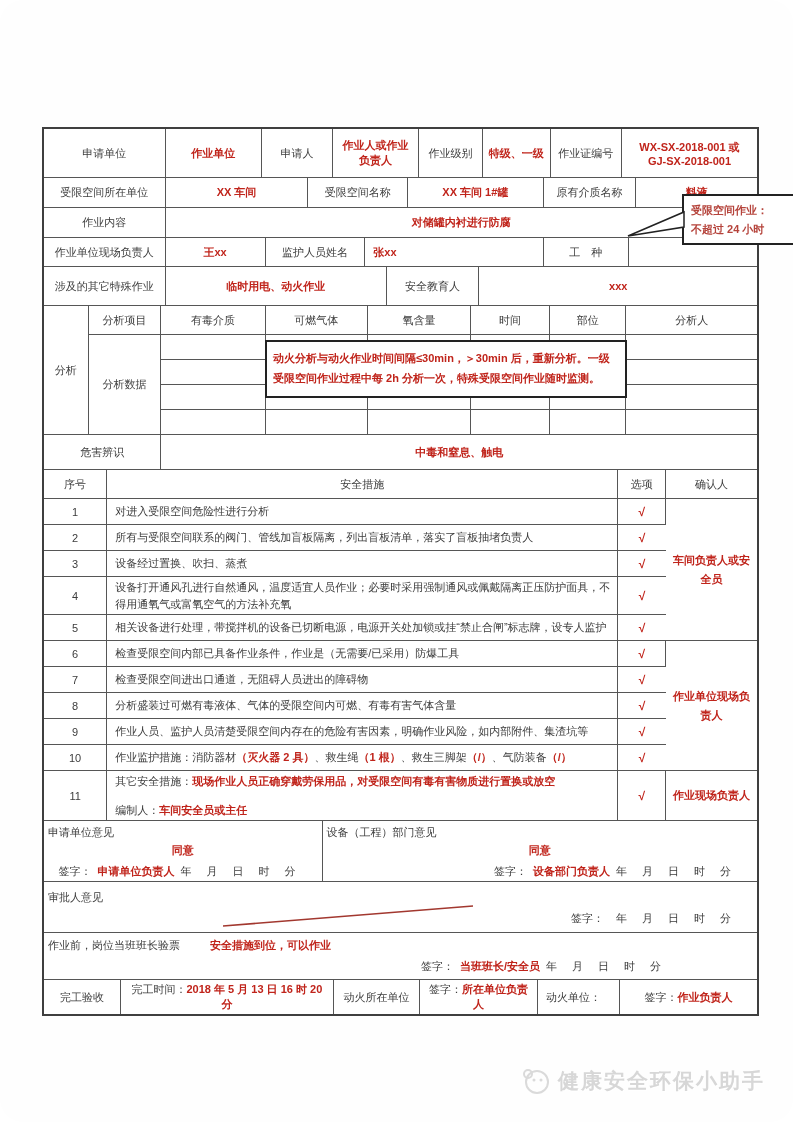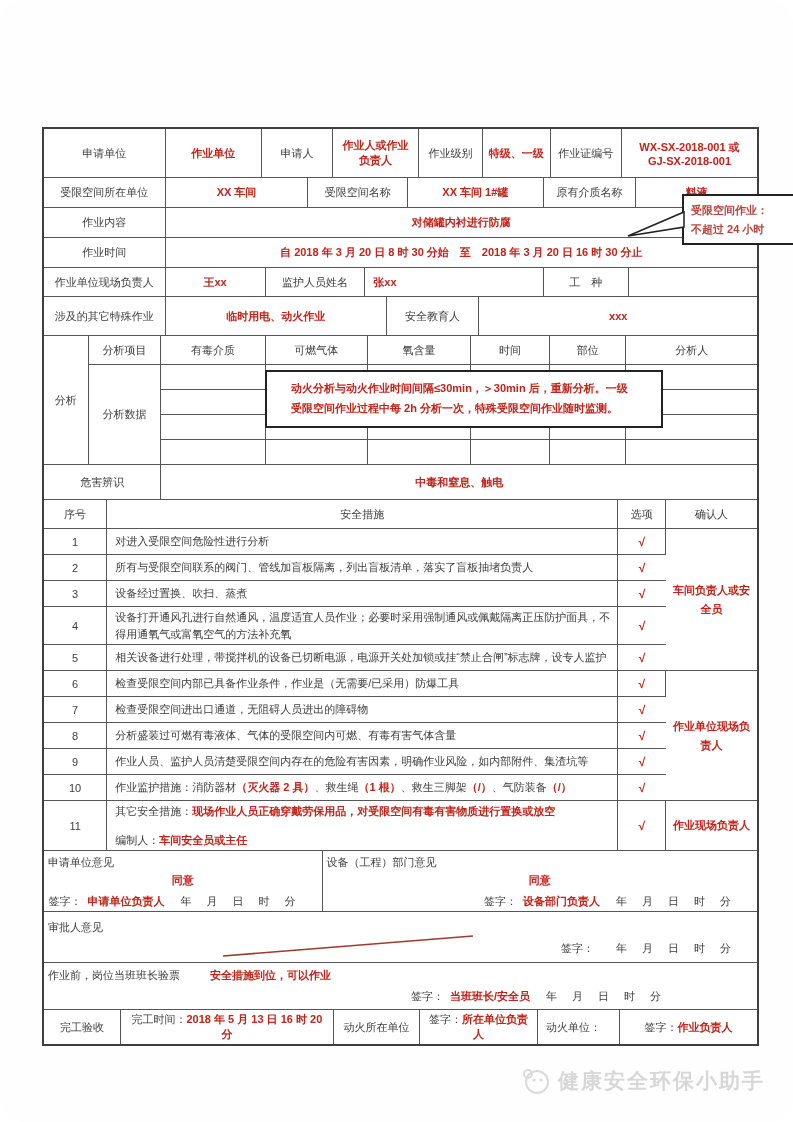--- a/index.html
+++ b/index.html
@@ -18,33 +18,33 @@
   .t-r3 td{height:25px;}
   .t-r4 td{height:25px;}
   .t-r5 td{height:24px;}
   .t-r6 td{height:25px;}
   .t-r7 td{height:34px;}
   .t-an td{height:20px;}
   .t-an tr.hdr td{height:24px;}
   .t-an tr.hz td{height:30px;}
   .an-wrap{position:relative;}
   .an-note{position:absolute;left:31%;top:34px;width:48.5%;background:#fff;border:2px solid #222;
-           padding:7px 24px;font-size:11px;line-height:1.8;color:#c0241b;font-weight:bold;
+           padding:7px 6px;font-size:11px;line-height:1.8;color:#c0241b;font-weight:bold;
            text-align:left;z-index:4;}
   .t-ms tr.hdr td{height:24px;}
   .t-ms td{height:21px;}
   .t-ms td.mtx{text-align:left;padding-left:8px;line-height:1.5;}
   .t-ms td.chk{color:#c0241b;font-weight:bold;font-size:12px;}
   .t-ms td.cfm{color:#c0241b;font-weight:bold;line-height:1.7;margin-top:26px;}
   .t-op td{height:56px;vertical-align:top;padding:4px 6px;}
   .op-title{text-align:left;font-size:11px;padding-top:2px;}
   .op-agree{text-align:center;margin-top:3px;}
   .sign{text-align:right;padding-right:20px;margin-top:6px;font-size:11px;}
   .sign .rd{margin:13px 6px;}
-  .sign .dt{margin-left:10px;letter-spacing:2px;}
+  .sign .dt{letter-spacing:2px;}
   .t-ap td{height:46px;vertical-align:top;padding:4px 6px;position:relative;}
   .slash{position:absolute;left:175px;top:20px;}
   .t-pw td{height:42px;vertical-align:top;padding:5px 6px;}
   .pw-line{text-align:left;font-size:11px;}
   .pw-line .rd{margin-left:30px;}
   .t-cp td{height:30px;}
   .callout{position:absolute;left:682px;top:194px;width:100px;background:#fff;border:2px solid #222;
            padding:5px 7px;font-size:11px;line-height:1.7;color:#b5433b;font-weight:bold;
            text-align:left;z-index:6;}
   .callout-tail{position:absolute;left:-57px;top:10px;}
@@ -113,32 +113,20 @@
           <col style="width:83%">
         </colgroup>
       <tbody>
           <tr>
         <td>作业内容</td>
         <td class="rd">对储罐内衬进行防腐</td>
       </tr>
     </tbody>
       </table>
 
-    <table class="rt t-r4">
-      <colgroup>
-          <col style="width:17%">
-          <col style="width:83%">
-        </colgroup>
-      <tbody>
-          <tr>
-        <td>作业时间</td>
-        <td class="rd">自 2018 年 3 月 20 日 8 时 30 分始　至　2018 年 3 月 20 日 16 时 30 分止</td>
-      </tr>
-    </tbody>
-      </table>
 
     <table class="rt t-r5">
       <colgroup>
           <col style="width:17%">
           <col style="width:14%">
           <col style="width:14%">
                 <col style="width:25%">
           <col style="width:12%">
           <col style="width:18%">
         </colgroup>

